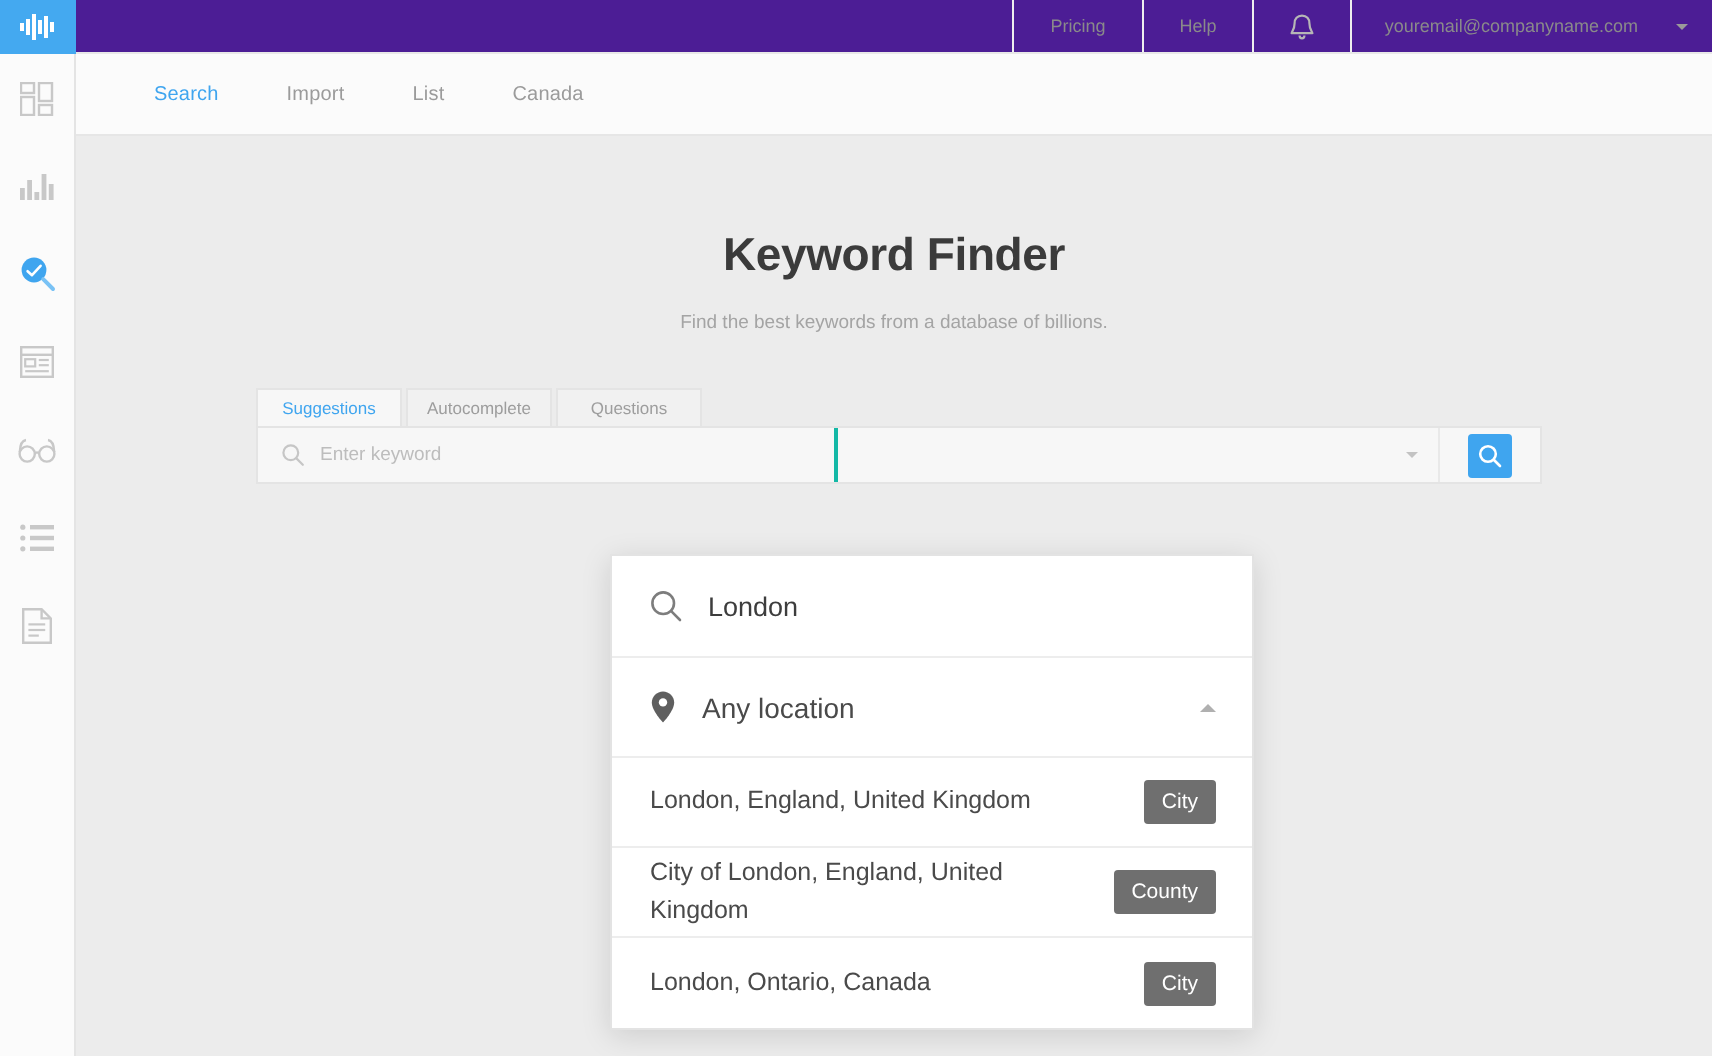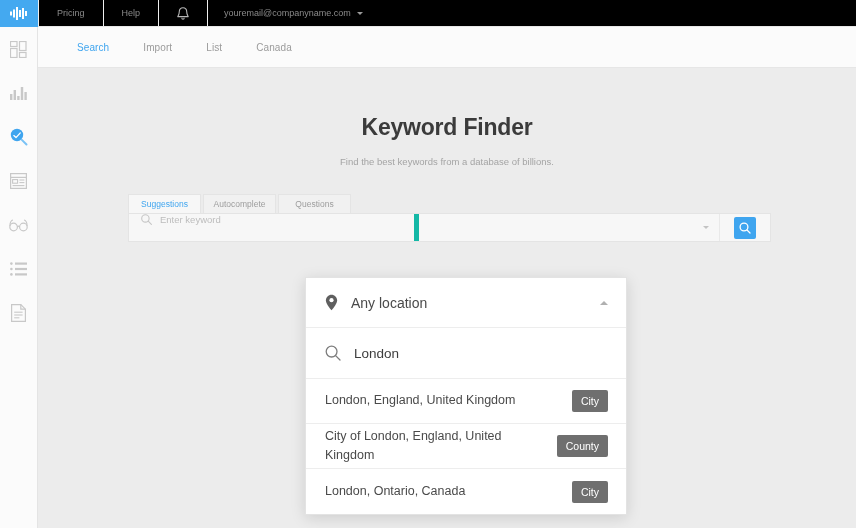--- a/index.html
+++ b/index.html
@@ -24,29 +24,29 @@
   .rail-item {
     width: 38px; height: 44px; display: flex; align-items: center;
     justify-content: center; flex: none; cursor: pointer;
   }
   .rail-item:first-of-type { margin-top: 12px; }
   .rail-item svg { display: block; }
 
   
   #topbar {
     position: absolute; left: 38px; top: 0; right: 0; height: 27px;
-    background: #000000; border-bottom: 1px solid #e8e8e8;
-    display: flex; align-items: stretch; justify-content: flex-start;
+    background: #4c1d95; border-bottom: 1px solid #e8e8e8;
+    display: flex; align-items: stretch; justify-content: flex-end;
   }
   .top-cell {
     display: flex; align-items: center; justify-content: center;
     padding: 0 18px; font-size: 9px; color: #8a8a8a;
     border-left: 1px solid #eeeeee; cursor: pointer; white-space: nowrap;
   }
-  .top-cell.user { padding: 0 12px 0 16px; gap: 6px; }
+  .top-cell.user { padding: 0 12px 0 16px; gap: 19px; }
   .caret-sm {
     width: 0; height: 0; border-left: 3px solid transparent;
     border-right: 3px solid transparent; border-top: 3px solid #9a9a9a;
   }
 
   
   #navbar {
     position: absolute; left: 38px; top: 27px; right: 0; height: 41px;
     background: #fbfbfb; border-bottom: 1px solid #e6e6e6;
     display: flex; align-items: center; padding-left: 22px; gap: 0;
@@ -81,22 +81,22 @@
     border: 1px solid #e4e4e4; border-bottom: none;
     display: flex; align-items: center; justify-content: center;
     width: 73px; cursor: pointer; margin-right: 2px;
   }
   .s-tab.active { background: #f7f7f7; color: #3fa5ef; }
   #query-row {
     display: flex; height: 29px; background: #f7f7f7;
     border: 1px solid #e4e4e4;
   }
   #kw-field {
-    flex: 0 0 290px; display: flex; align-items: flex-start; gap: 8px;
-    padding-left: 12px; border-right: 5px solid #14b8a6;
+    flex: 0 0 290px; display: flex; align-items: center; gap: 8px;
+    padding-left: 12px; border-right: 2px solid #14b8a6;
   }
   #kw-input {
     border: none; outline: none; background: transparent;
     font-family: "Liberation Sans", sans-serif; font-size: 9.5px;
     color: #5a5a5a; width: 230px;
   }
   #kw-input::placeholder { color: #bdbdbd; }
   #loc-field {
     flex: 1; display: flex; align-items: center; justify-content: flex-end;
     padding-right: 10px; border-right: 1px solid #e9e9e9;
@@ -311,37 +311,37 @@
               <circle cx="5" cy="5" r="3.9" fill="none" stroke="#ffffff" stroke-width="1.3"></circle>
               <line x1="8" y1="8" x2="11" y2="11" stroke="#ffffff" stroke-width="1.3" stroke-linecap="round"></line>
             </svg>
           </button>
         </div>
       </div>
     </div>
 
     <div id="loc-panel">
 
+      <div id="loc-search">
+        <svg width="16" height="16" viewBox="0 0 16 16">
+          <circle cx="6.6" cy="6.6" r="5.4" fill="none" stroke="#7d7d7d" stroke-width="1.3"></circle>
+          <line x1="10.6" y1="10.6" x2="15" y2="15" stroke="#7d7d7d" stroke-width="1.3" stroke-linecap="round"></line>
+        </svg>
+        <input id="loc-search-input" type="text" value="London" style="">
+      </div>
+
       <div id="loc-header">
         <svg width="13" height="17" viewBox="0 0 13 17">
           <path d="M6.5 0.7 C3.4 0.7 0.9 3.2 0.9 6.3 C0.9 10.5 6.5 16.3 6.5 16.3 C6.5 16.3 12.1 10.5 12.1 6.3 C12.1 3.2 9.6 0.7 6.5 0.7 Z" fill="#5f5f5f"></path>
           <circle cx="6.5" cy="6.2" r="2.1" fill="#ffffff"></circle>
         </svg>
         <span class="lbl">Any location</span>
         <span class="caret-up-grey"></span>
       </div>
 
-      <div id="loc-search">
-        <svg width="16" height="16" viewBox="0 0 16 16">
-          <circle cx="6.6" cy="6.6" r="5.4" fill="none" stroke="#7d7d7d" stroke-width="1.3"></circle>
-          <line x1="10.6" y1="10.6" x2="15" y2="15" stroke="#7d7d7d" stroke-width="1.3" stroke-linecap="round"></line>
-        </svg>
-        <input id="loc-search-input" type="text" value="London" style="">
-      </div>
-
       <div class="loc-row">
         <span class="name">London, England, United Kingdom</span>
         <span class="loc-badge">City</span>
       </div>
       <div class="loc-row">
         <span class="name">City of London, England, United Kingdom</span>
         <span class="loc-badge">County</span>
       </div>
       <div class="loc-row">
         <span class="name">London, Ontario, Canada</span>

